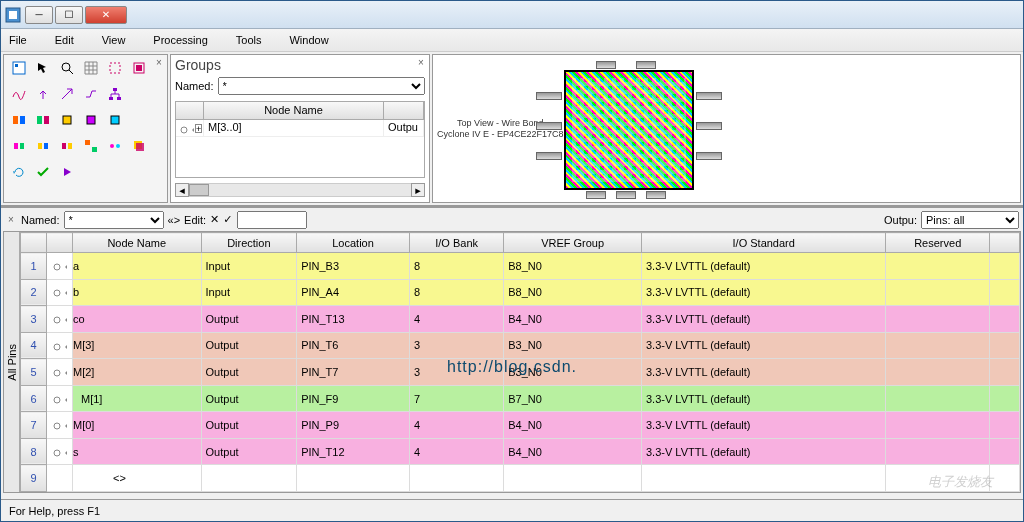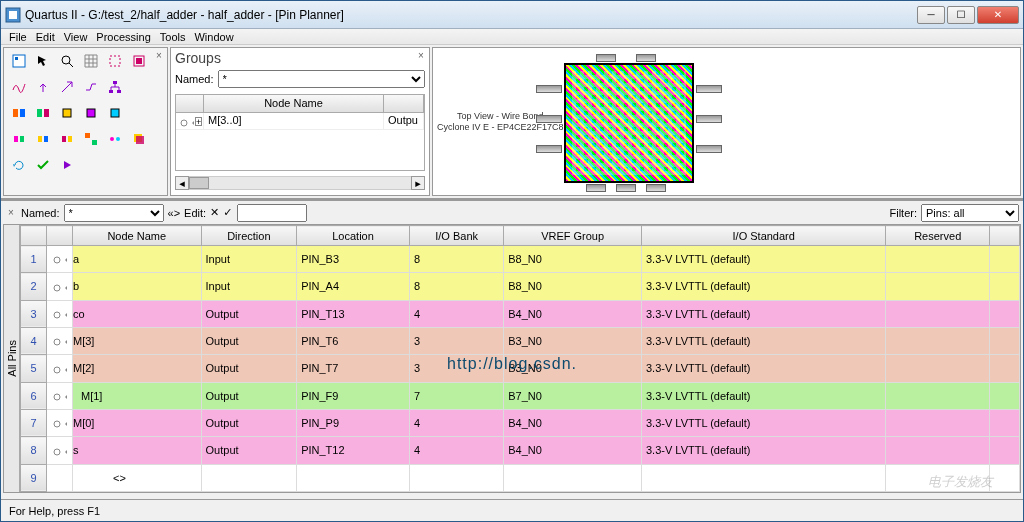--- a/index.html
+++ b/index.html
@@ -4,21 +4,21 @@
 <style>
 * { box-sizing: border-box; margin: 0; padding: 0; }
 body { font-family: "Microsoft YaHei", Tahoma, sans-serif; font-size: 11px; background: #fff; }
 .window { width: 1024px; height: 522px; border: 1px solid #2a5a8a; display: flex; flex-direction: column; position: relative; }
 .titlebar { height: 28px; background: linear-gradient(#e8f0f8,#d0e0f0); display: flex; align-items: center; padding: 0 4px; border-bottom: 1px solid #a0b0c0; }
 .titlebar .icon { width: 16px; height: 16px; margin-right: 4px; }
 .titlebar .title { flex: 1; color: #000; font-size: 12px; }
 .win-btns { display: flex; gap: 2px; }
 .win-btn { width: 28px; height: 18px; border: 1px solid #888; border-radius: 2px; display: flex; align-items: center; justify-content: center; font-size: 10px; background: linear-gradient(#f8f8f8,#e0e0e0); }
 .win-btn.close { background: linear-gradient(#f08070,#d04030); color: #fff; width: 42px; }
-.menubar { height: 16px; background: linear-gradient(#f4f4f4,#e8e8e8); display: flex; align-items: center; padding: 4px 8px; gap: 9px; border-bottom: 1px solid #ccc; }
+.menubar { height: 16px; background: linear-gradient(#f4f4f4,#e8e8e8); display: flex; align-items: center; padding: 11px 8px; gap: 28px; border-bottom: 1px solid #ccc; }
 .menubar span { color: #000; cursor: default; }
 .workarea { flex: 1; display: flex; flex-direction: column; background: #f0f0f0; }
 .topsplit { height: 155px; display: flex; border-bottom: 2px solid #999; }
 .toolpanel { width: 165px; border: 1px solid #999; margin: 2px 0 2px 2px; background: #f4f4f4; position: relative; }
 .tbar-row { display: flex; gap: 6px; padding: 4px 6px; }
 .tb { width: 18px; height: 18px; border: 1px solid transparent; display: flex; align-items: center; justify-content: center; }
 .tb svg { width: 14px; height: 14px; }
 .xclose { position: absolute; top: 2px; right: 2px; width: 12px; height: 12px; font-size: 10px; color: #666; text-align: center; }
 .groups { width: 260px; border: 1px solid #999; margin: 2px; background: #fff; display: flex; flex-direction: column; position: relative; }
 .grp-head { font-size: 14px; padding: 2px 4px; color: #444; }
@@ -70,21 +70,20 @@
 <body>
 
 <div class="window">
   <div class="titlebar">
     <span class="icon">
       <svg viewBox="0 0 16 16">
           <rect x="1" y="1" width="14" height="14" fill="#4a90d0" stroke="#2a5a8a"></rect>
           <path d="M4 4h8v8H4z" fill="#fff"></path>
         </svg>
     </span>
-    <span class="title">Quartus II - G:/test_2/half_adder - half_adder - [Pin Planner]</span>
     <div class="win-btns">
       <div class="win-btn">─</div>
       <div class="win-btn">☐</div>
       <div class="win-btn close">✕</div>
     </div>
   </div>
 
   <div class="menubar">
     <span>File</span>
     <span>Edit</span>
@@ -308,21 +307,21 @@
     <div class="filterbar">
       <span class="xclose" style="position:static">×</span>
       <span class="lbl">Named:</span>
       <select class="named-sel"><option>*</option></select>
       <span>«&gt;</span>
       <span class="lbl">Edit:</span>
       <span>✕</span>
       <span>✓</span>
       <input type="text" style="width: 70px;">
       <div class="spacer"></div>
-      <span class="lbl">Filter:</span>
+      <span class="lbl">Outpu:</span>
       <select style="width:98px"><option>Pins: all</option></select>
     </div>
 
     <div class="grid-wrap">
       <div class="vlabel">
           <span>All Pins</span>
         </div>
       <table class="pins">
         <thead>
             <tr id="pin-head">

